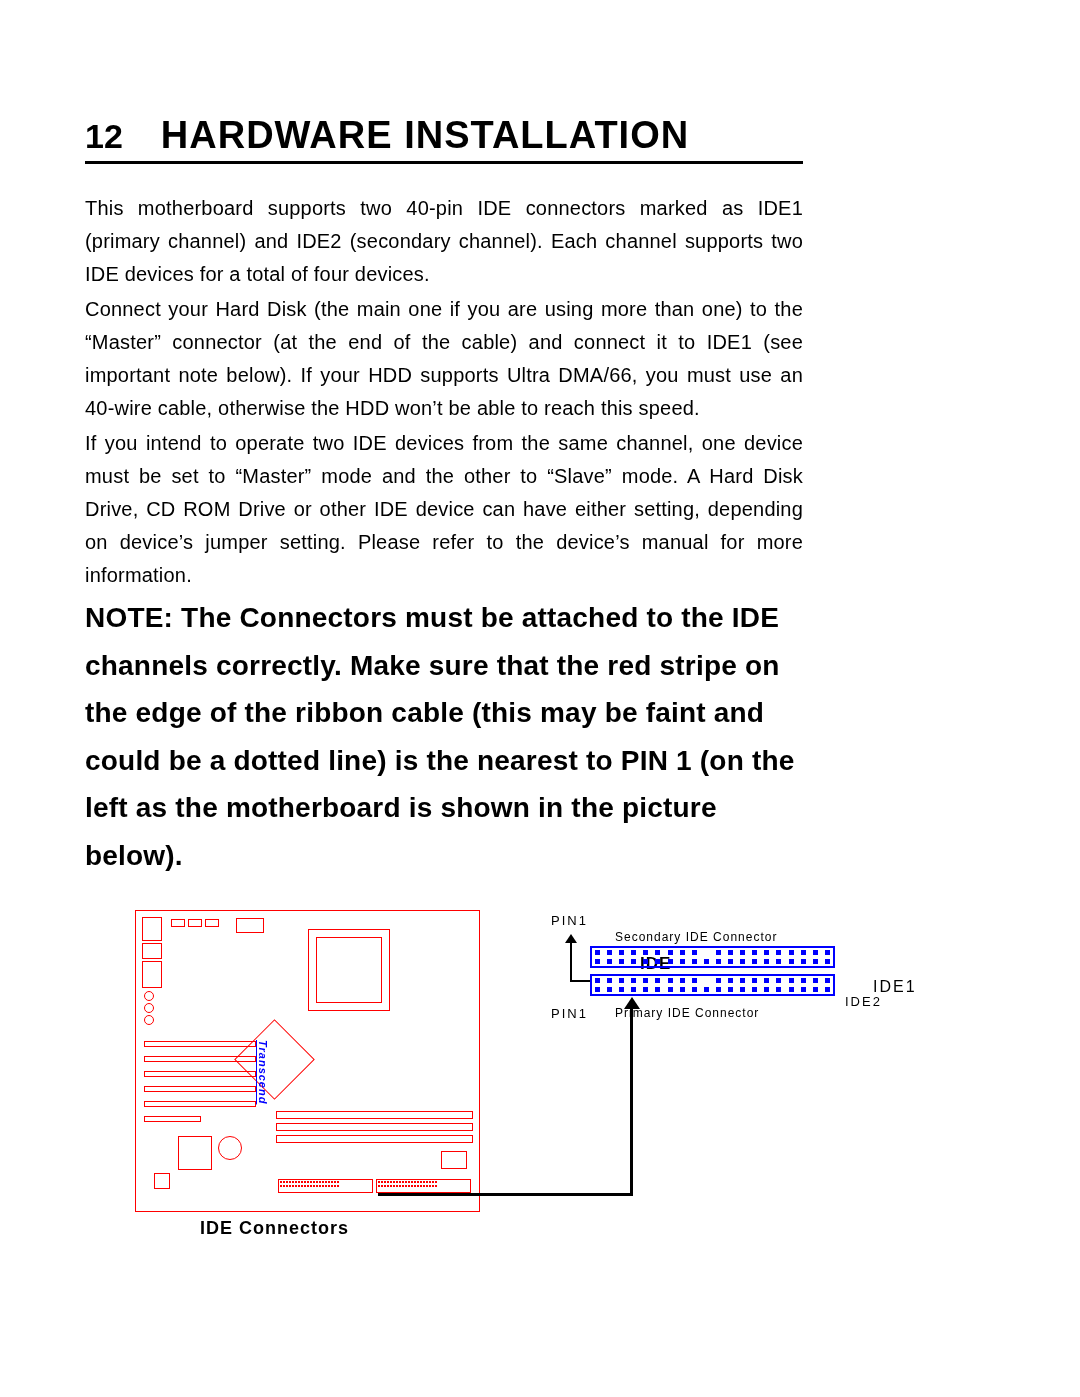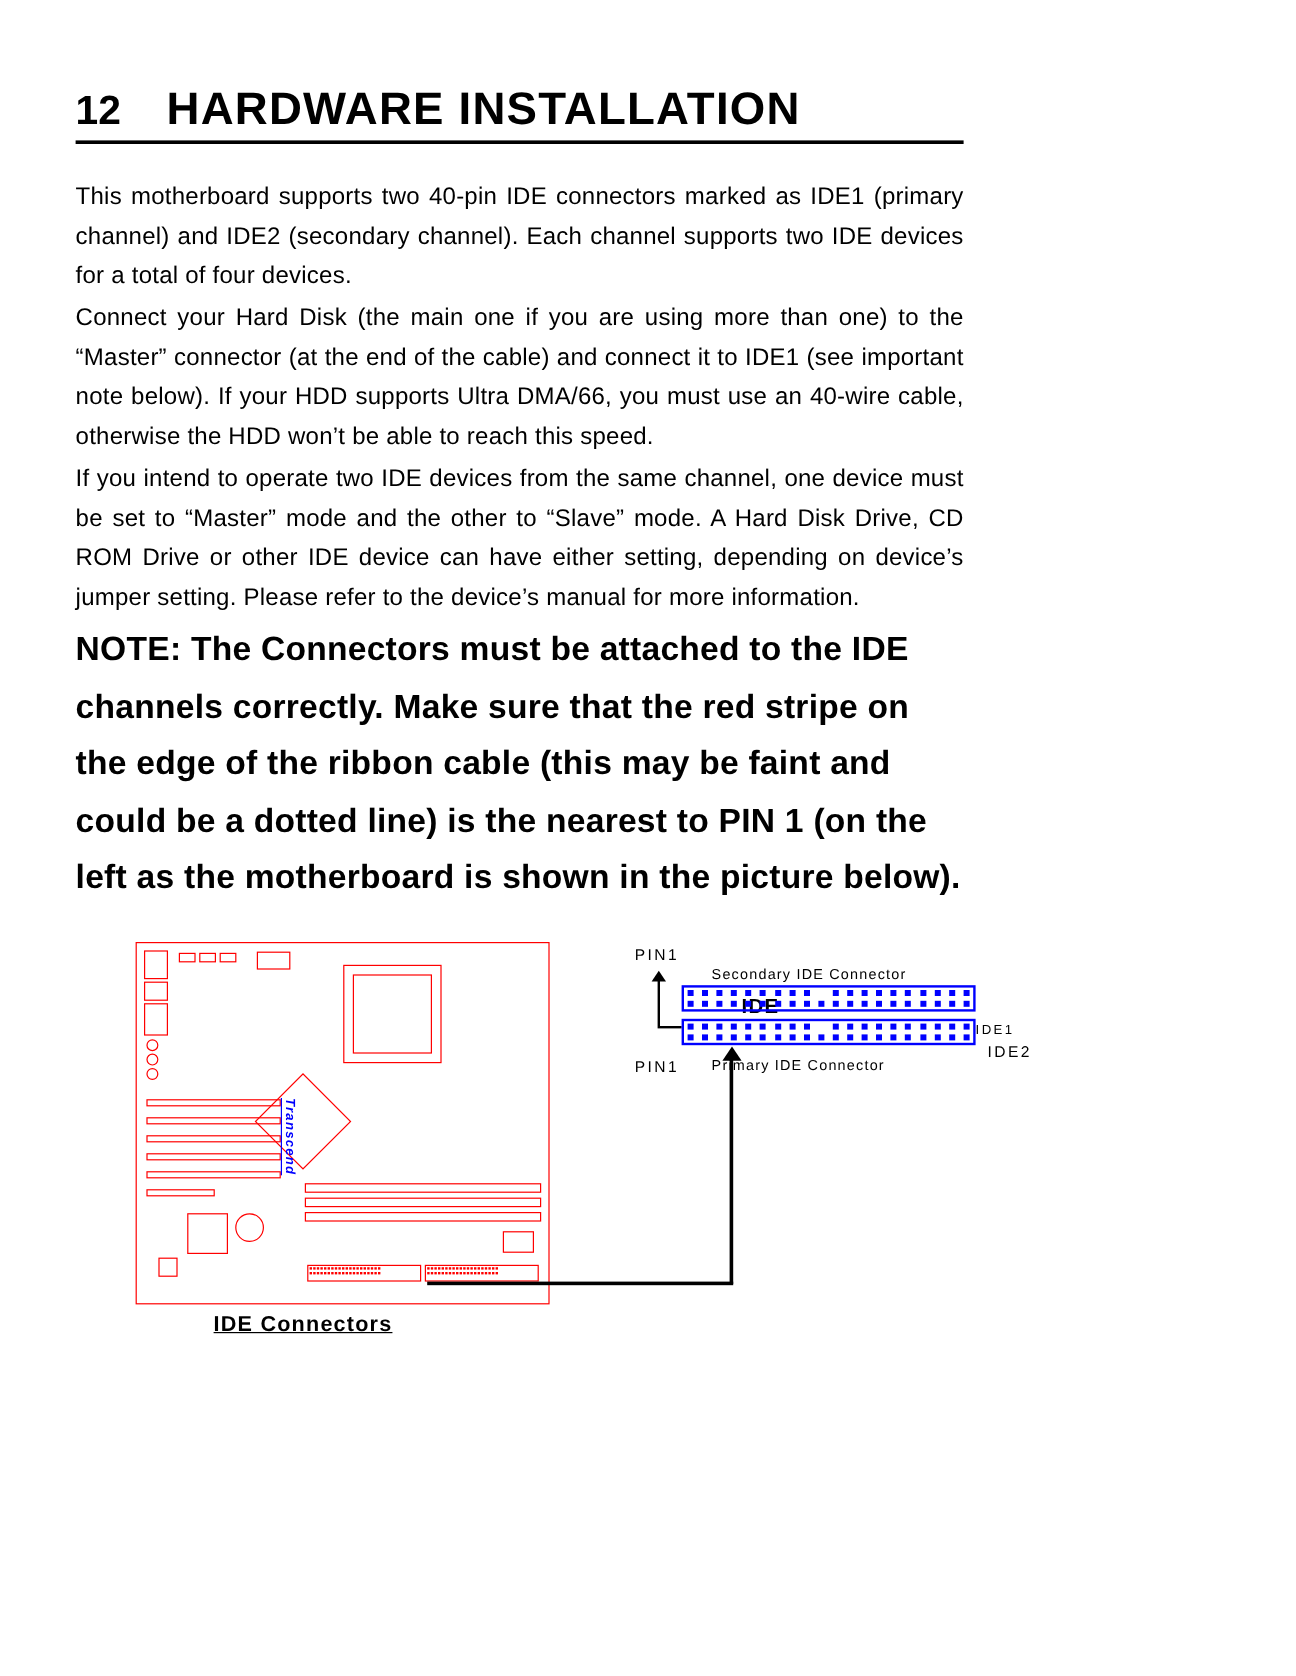--- a/index.html
+++ b/index.html
@@ -5,41 +5,42 @@
   html, body {
     margin: 0;
     padding: 0;
     background: #ffffff;
     font-family: Arial, Helvetica, sans-serif;
     color: #000;
   }
   .page {
     width: 888px;
     height: 1397px;
-    padding: 70px 85px 60px 63px;
+    padding: 70px 85px 60px 85px;
     box-sizing: border-box;
     position: relative;
   }
   .header-row {
     display: flex;
     align-items: baseline;
     border-bottom: 3px solid #000;
     padding-bottom: 4px;
     margin-bottom: 28px;
   }
   .page-number {
     font-size: 34px;
     font-weight: 700;
     margin-right: 38px;
     letter-spacing: 0;
   }
   .chapter-title {
     font-size: 38px;
     font-weight: 800;
     letter-spacing: 1px;
+    margin-top: 44px;
   }
   .h2 {
     font-size: 26px;
     font-weight: 700;
     text-decoration: underline;
     margin: 0 0 12px 0;
     letter-spacing: 1px;
   }
   .h3 {
     font-size: 26px;
@@ -160,23 +161,23 @@
   .ide2-label {
     position:absolute;
     left: 760px;
     top: 40px;
     font-size: 13px;
     letter-spacing: 2px;
     margin-top: 44px;
   }
   .ide1-label {
     position:absolute;
-    left: 750px;
+    left: 788px;
     top: 68px;
-    font-size: 11px;
+    font-size: 16px;
     letter-spacing: 2px;
   }
   .ide-conn {
     position:absolute;
     width: 245px;
     height: 22px;
     border:2px solid #0000ff;
     box-sizing:border-box;
     display:flex;
     align-items:center;
@@ -196,21 +197,20 @@
     width:5px;height:5px;background:#0000ff;
   }
   .pin-blank { width:5px;height:5px;background:transparent; }
 
   .caption {
     position:absolute;
     left: 115px;
     top: 308px;
     font-size: 18px;
     font-weight:700;
-    text-decoration: underline;
     letter-spacing: 1px;
   }
 
   
   .port-rect { position:absolute; border:1px solid #ff0000; }
   .slot { position:absolute; border:1px solid #ff0000; height:4px; }
   .ram-slot { position:absolute; border:1px solid #ff0000; width:195px; height:6px; }
   .ide-on-board { position:absolute; border:1px solid #ff0000; width:93px; height:12px; }
   .ide-on-board .dots { display:flex; gap:1px; padding:1px; }
   .rdot { width:2px;height:2px;background:#ff0000; }

